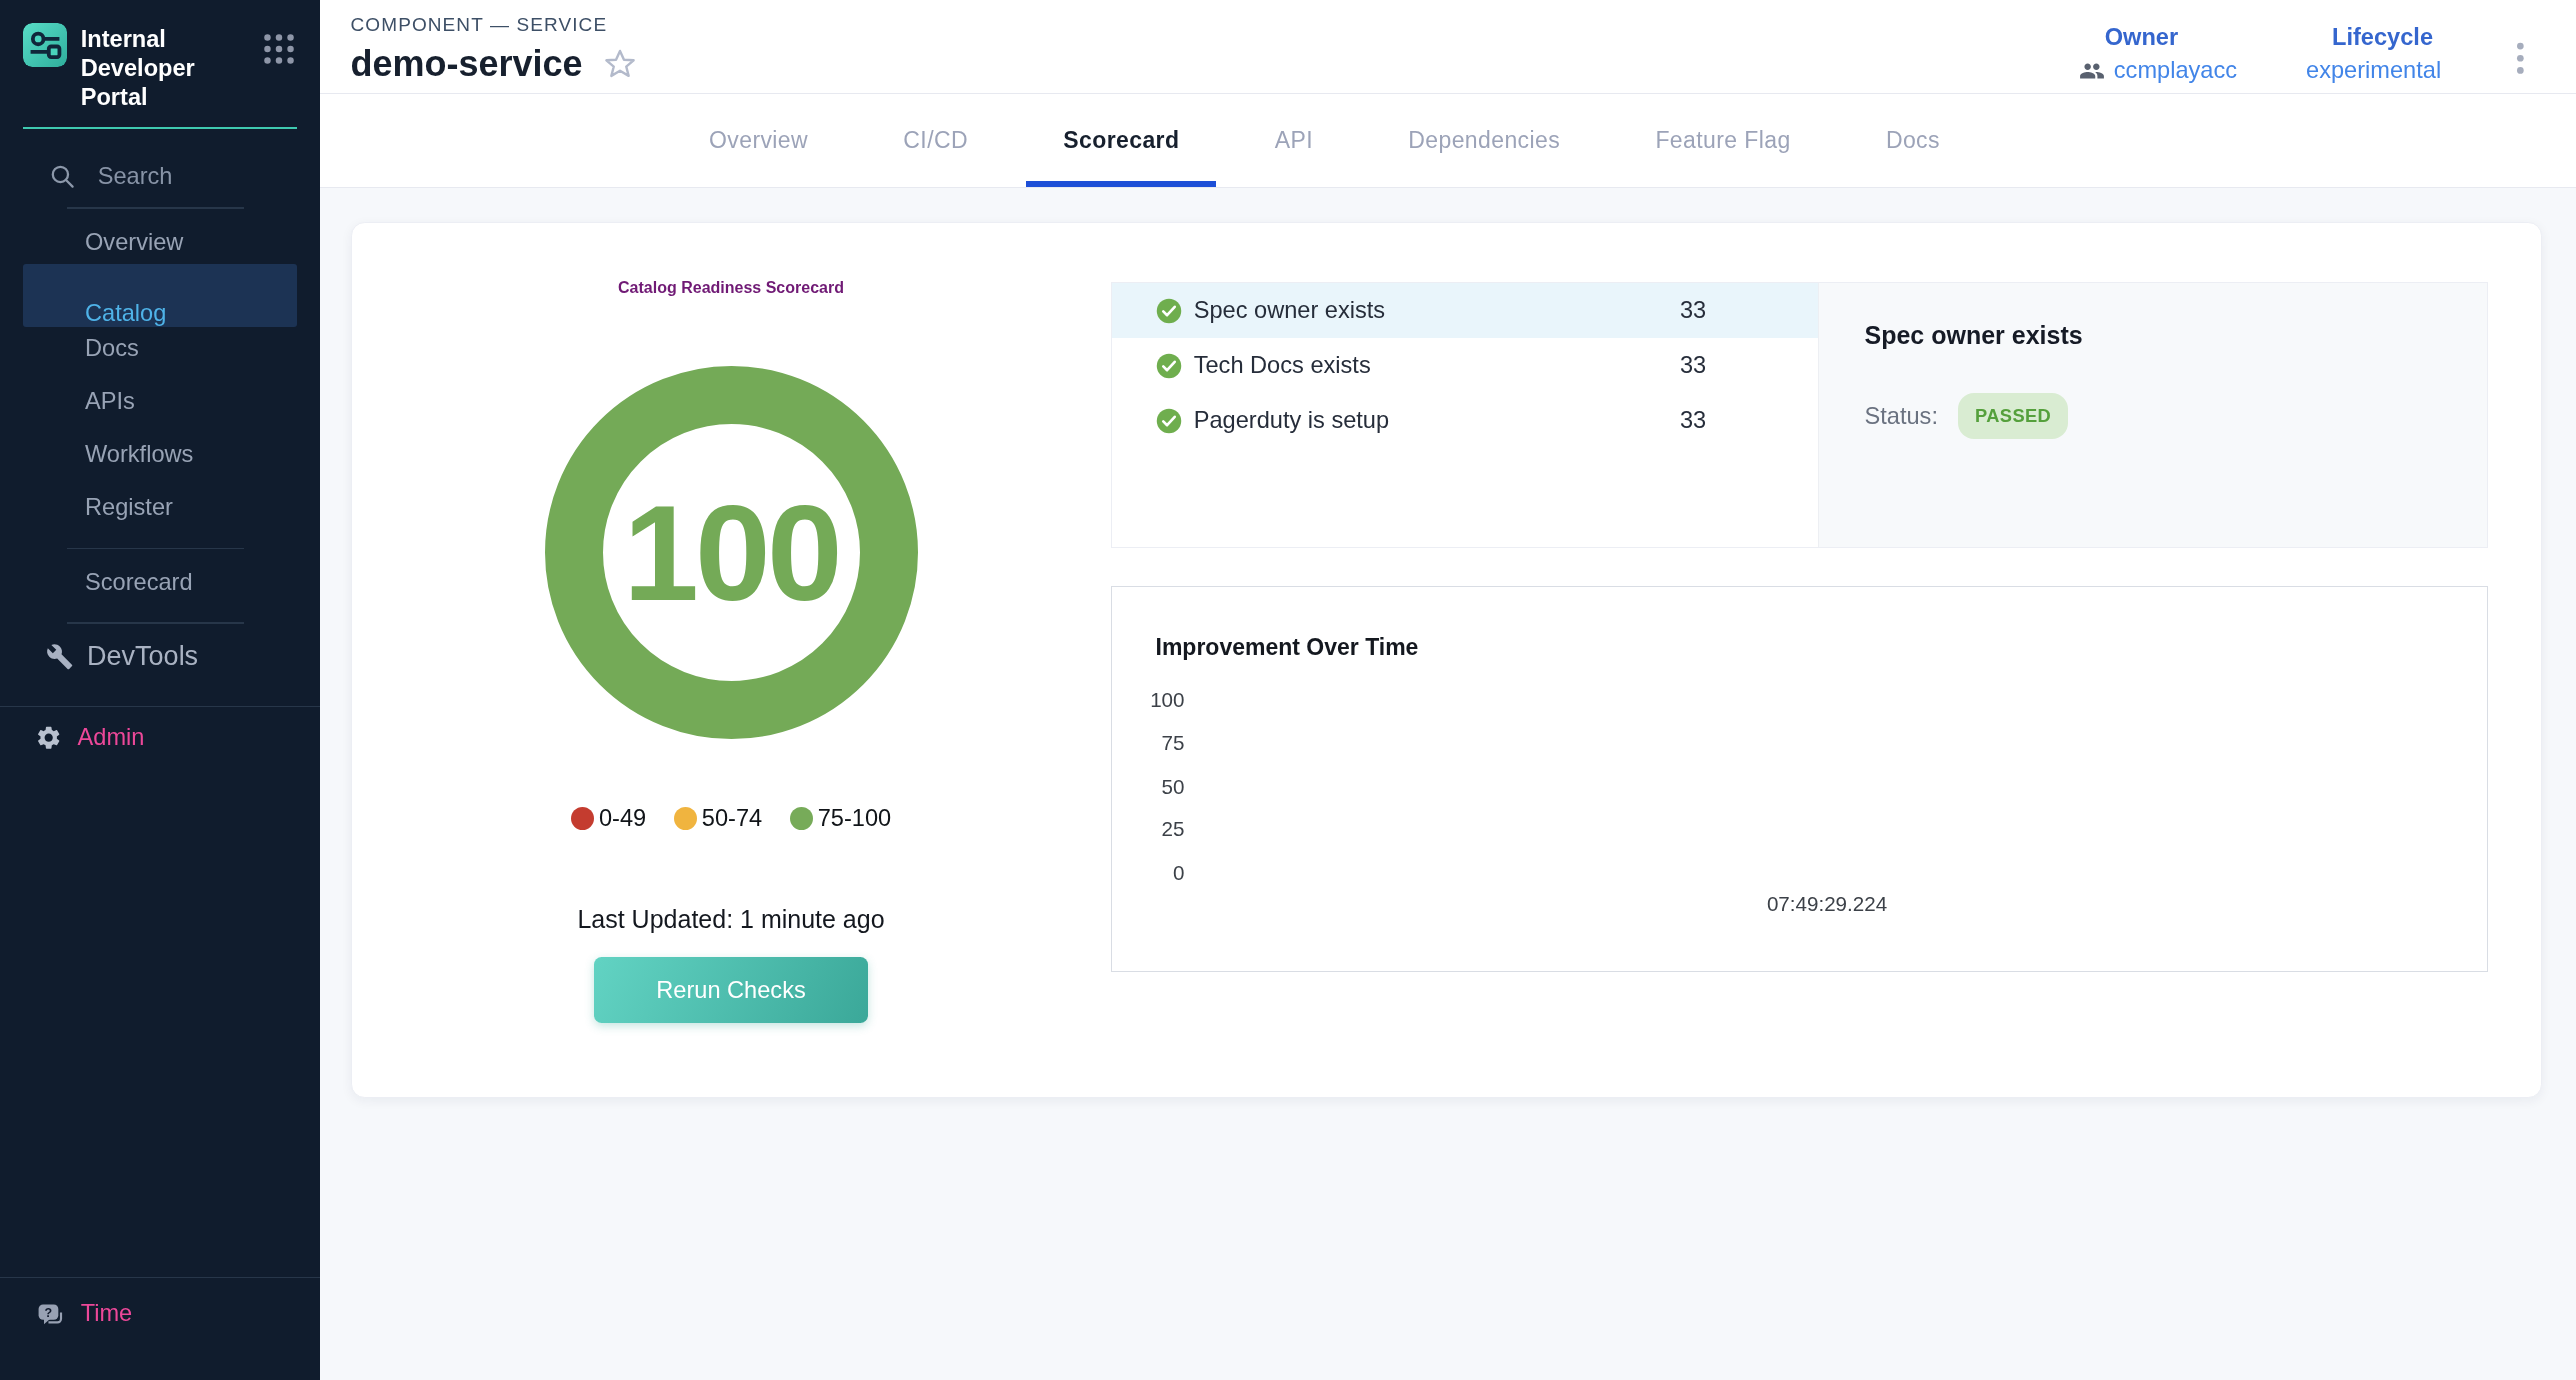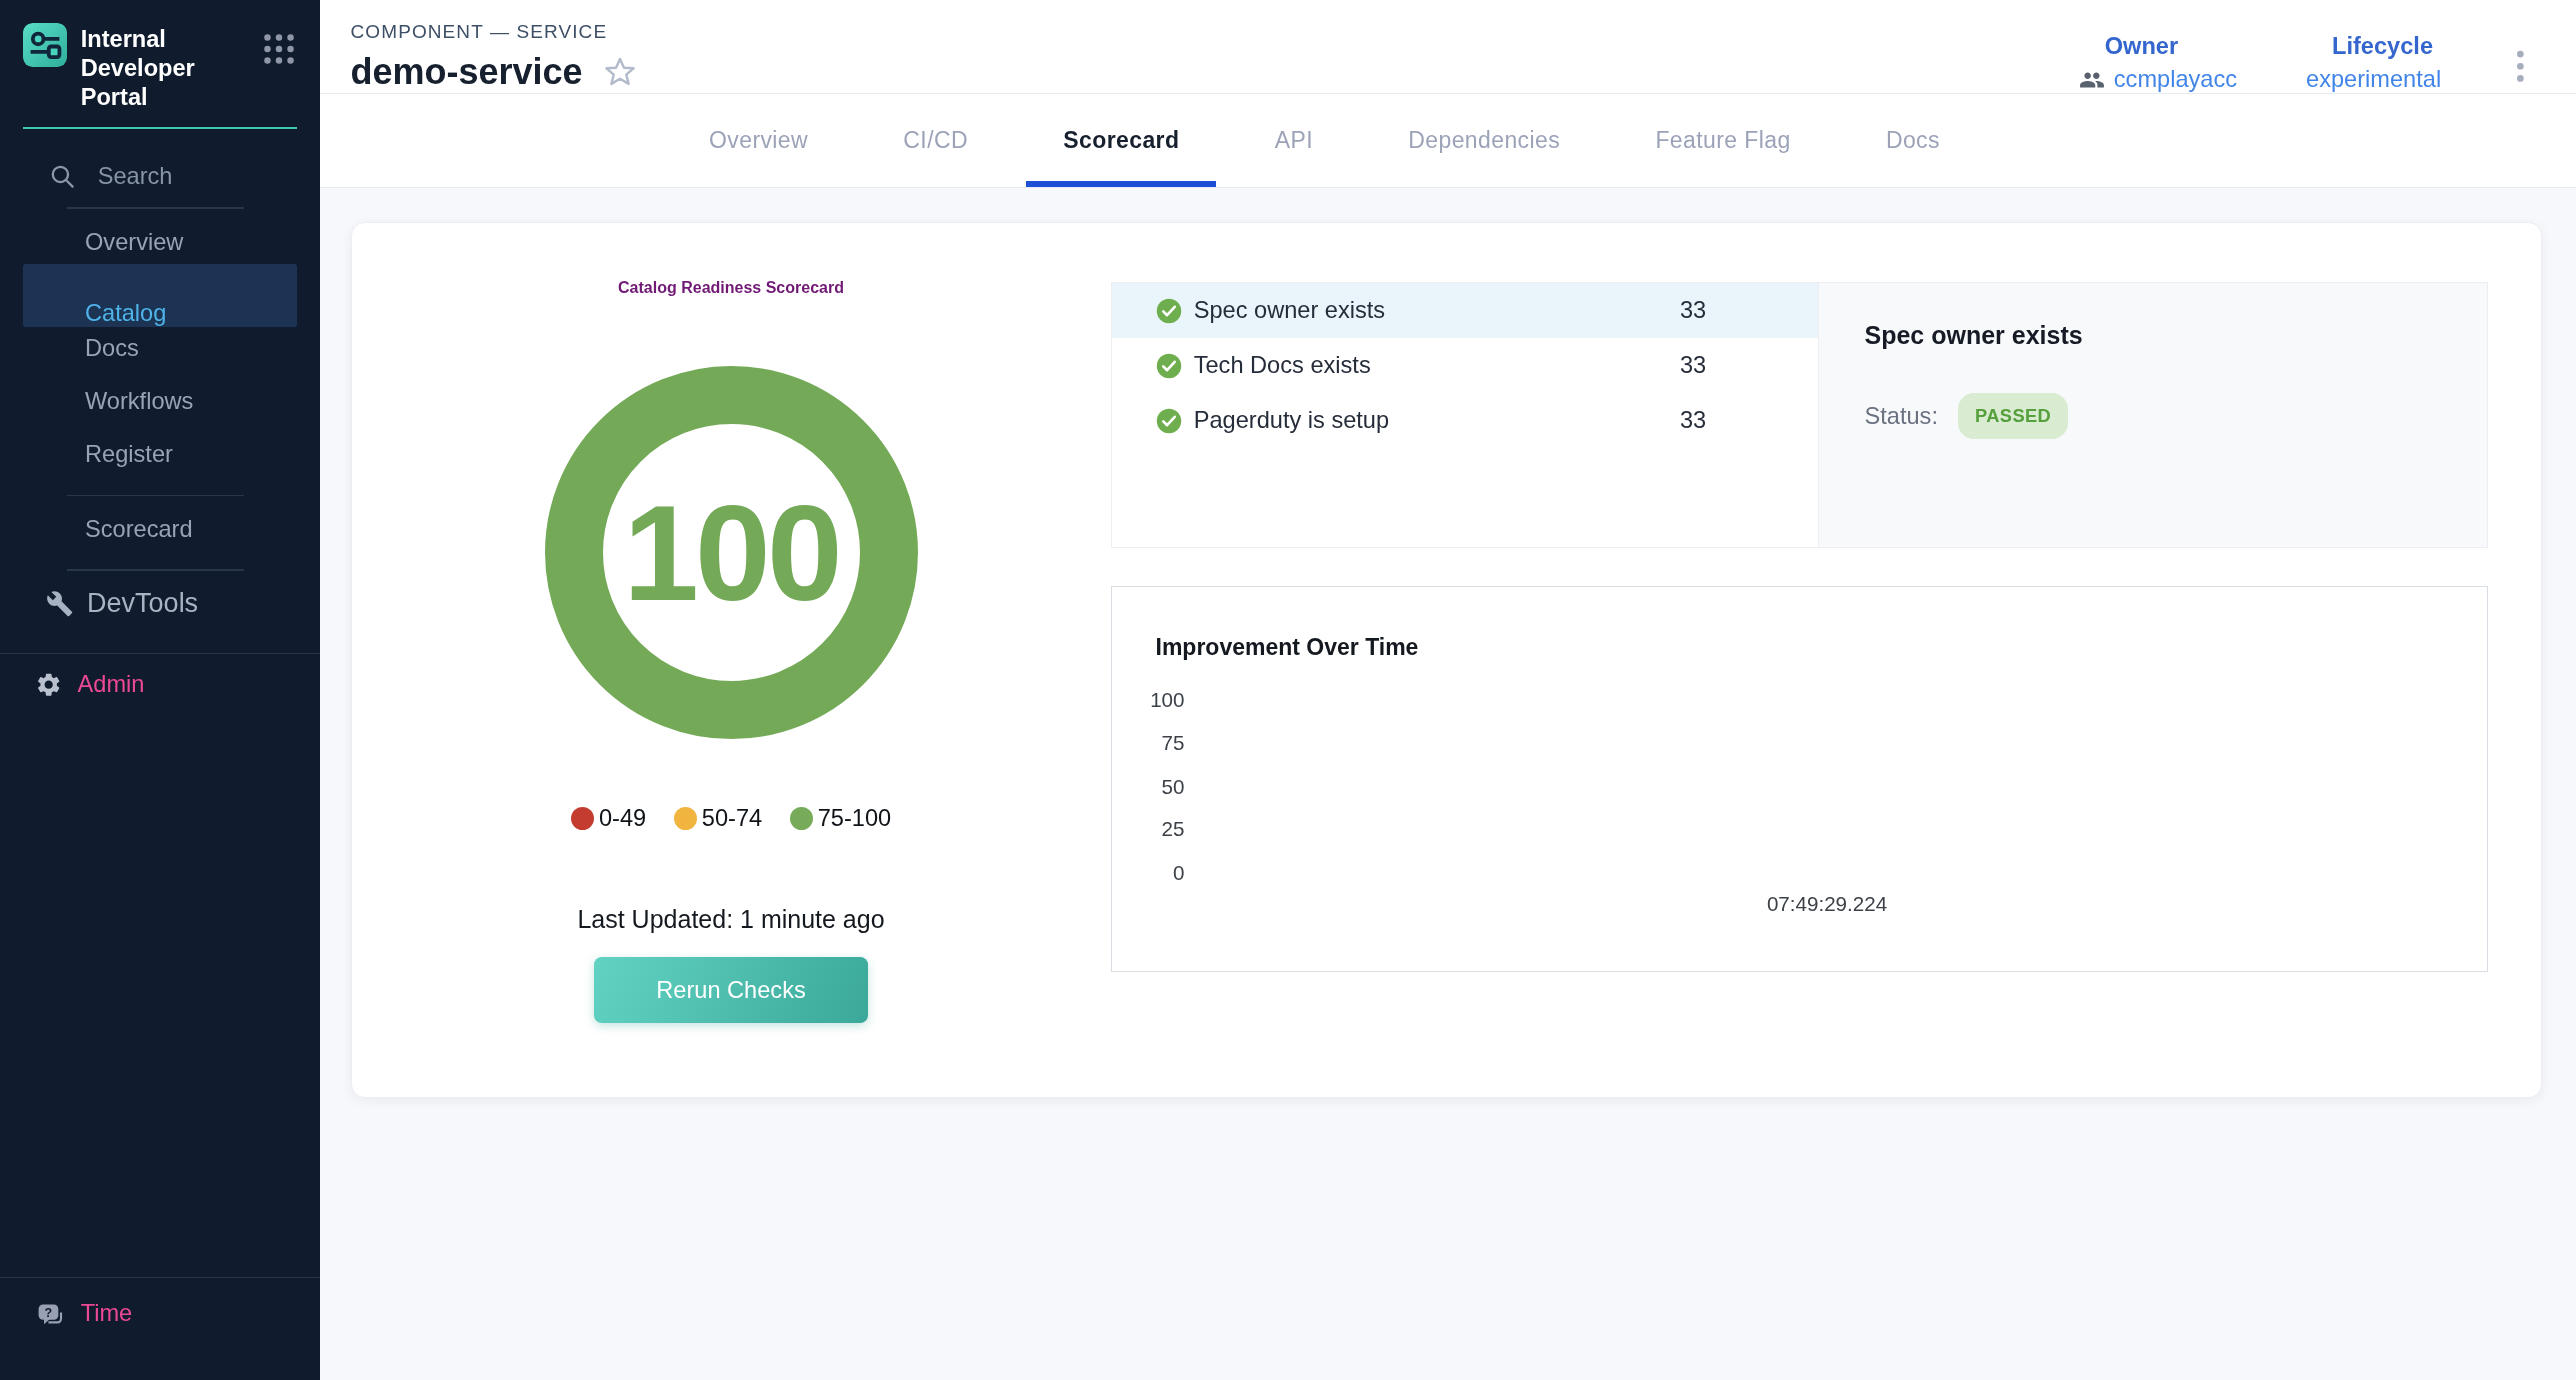--- a/index.html
+++ b/index.html
@@ -49,21 +49,21 @@
   .bottom-item { display: flex; align-items: flex-start; padding-left: 35px; color: #ec4899; font-size: 23.6px; cursor: pointer; height: 53px; }
   .bottom-item .label { margin-left: 15.2px; }
 
   .flex-spacer { flex: 1; }
 
   
   .main { flex: 1; display: flex; flex-direction: column; height: 1380px; }
 
   .page-header {
     height: 94px; background: #FFFFFF; border-bottom: 1.5px solid #E7E9F0;
-    display: flex; align-items: flex-end; justify-content: space-between;
+    display: flex; align-items: flex-start; justify-content: space-between;
     padding: 13.7px 46px 0 30.5px; flex: none;
   }
   .header-left .eyebrow {
     color: #3D4F66; font-size: 19px; letter-spacing: 1.1px; font-weight: 500;
   }
   .title-row { display: flex; align-items: center; margin-top: 7.6px; }
   .page-title { font-size: 36px; font-weight: 700; color: #17202E; }
   .star-btn { margin-left: 20px; cursor: pointer; display: flex; }
 
   .header-right { display: flex; align-items: flex-start; padding-top: 10.7px; }
@@ -199,20 +199,23 @@
     </div>
     <div class="nav-item active-wrap">
       <div class="pill">
         <span>Catalog</span>
       </div>
     </div>
     <div class="nav-item">
       <span>Docs</span>
     </div>
     <div class="nav-item">
+      <span>APIs</span>
+    </div>
+    <div class="nav-item">
       <span>Workflows</span>
     </div>
     <div class="nav-item">
       <span>Register</span>
     </div>
   </nav>
 
   <div class="side-divider"></div>
 
   <div class="nav-item" style="margin-top:6.1px">

